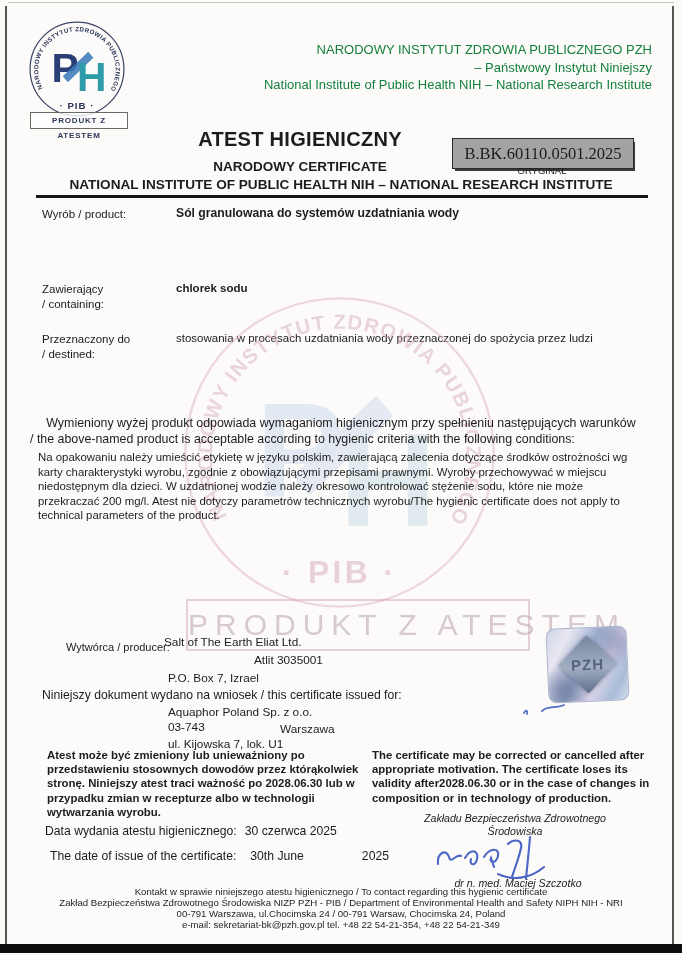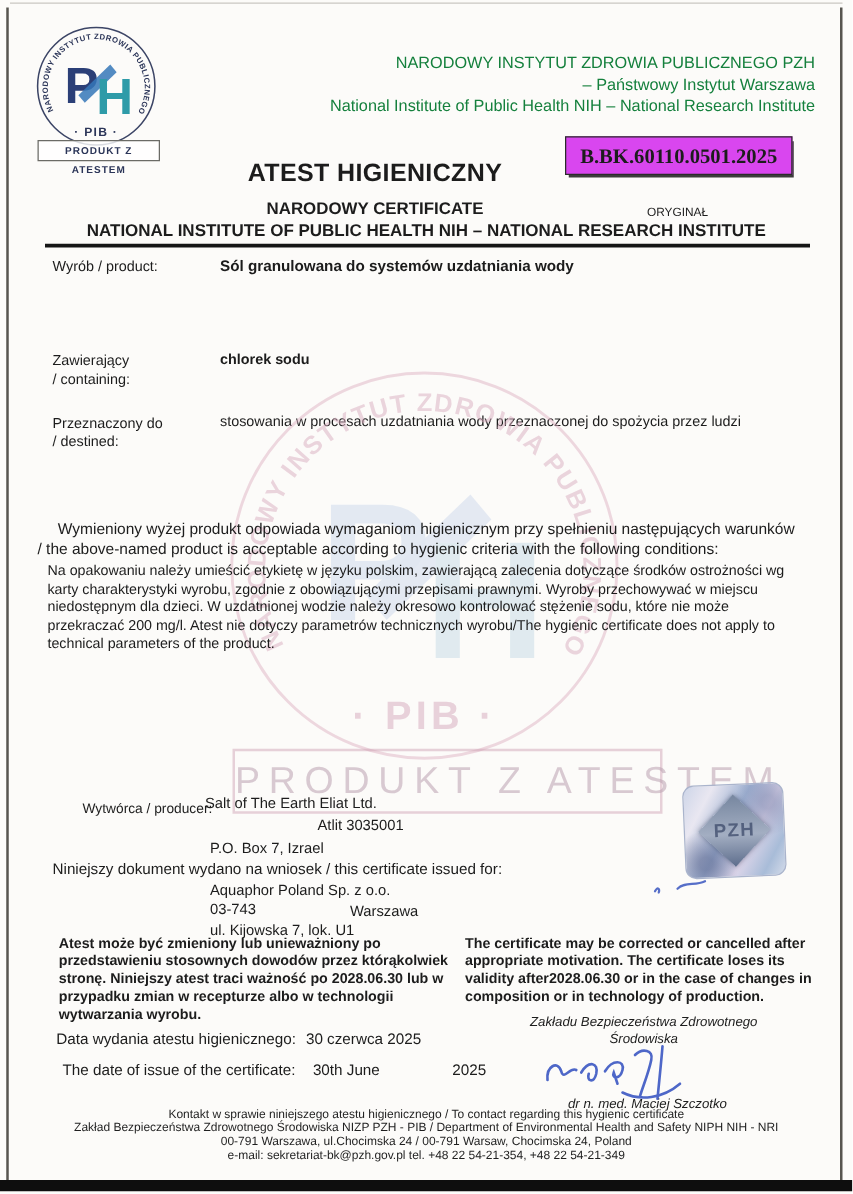--- a/index.html
+++ b/index.html
@@ -47,24 +47,24 @@
     text-align:center;line-height:48px;font-size:30px;letter-spacing:7px;
     color:rgba(186,160,176,.55);white-space:nowrap;
   }
 
   
   .org-header{top:41px;right:30px;width:560px;text-align:right;z-index:2;
     color:#15803d;font-size:13px;line-height:17.5px;}
 
   .doc-title{left:150px;top:128px;width:300px;text-align:center;z-index:2;
     font-size:20px;font-weight:bold;letter-spacing:.3px;}
-  .cert-box{left:452px;top:109px;width:180px;height:29px;z-index:2;
-    border:1.5px solid #2b2b2b;box-shadow:2px 3px 0 -1px #3c3c3c;background:#d946ef;
+  .cert-box{left:452px;top:138px;width:180px;height:29px;z-index:2;
+    border:1.5px solid #2b2b2b;box-shadow:2px 3px 0 -1px #3c3c3c;background:#a3a3a3;
     font-family:"Liberation Serif","DejaVu Serif",serif;
-    font-size:16.5px;font-weight:bold;text-align:center;line-height:29px;}
+    font-size:16.5px;font-weight:normal;text-align:center;line-height:29px;}
   .oryginal{left:452px;top:165px;width:180px;text-align:center;font-size:9.5px;z-index:2;}
   .subtitle{left:150px;top:159px;width:300px;text-align:center;font-size:13.5px;font-weight:bold;z-index:2;}
   .inst-line{left:0;top:177px;width:682px;text-align:center;font-size:13.6px;font-weight:bold;z-index:2;}
   .rule{left:36px;top:195px;width:612px;height:3px;background:#161616;z-index:2;}
 
   .lbl{font-size:11.5px;line-height:14.5px;z-index:2;}
   .val{font-size:11.8px;z-index:2;}
   .product-label{left:42px;top:207px;}
   .product-value{left:176px;top:206px;font-size:12.2px;font-weight:bold;}
   .containing-label{left:42px;top:282px;}
@@ -157,21 +157,21 @@
     <text class="seal-ring"><textPath href="#arcLogo">NARODOWY INSTYTUT ZDROWIA PUBLICZNEGO</textPath></text>
     <text class="seal-p" x="25" y="63">P</text>
     <polygon class="seal-slash" points="36,57 61,33 66,39 41,63"></polygon>
     <text class="seal-h" x="50" y="72">H</text>
     <text class="seal-pib" x="50" y="89" text-anchor="middle">· PIB ·</text>
   </svg>
   <div class="abs logo-badge">PRODUKT Z ATESTEM</div>
 
   <div class="abs org-header">
     <div>NARODOWY INSTYTUT ZDROWIA PUBLICZNEGO PZH</div>
-    <div>– Państwowy Instytut Warszawa</div>
+    <div>– Państwowy Instytut Niniejszy</div>
     <div>National Institute of Public Health NIH – National Research Institute</div>
   </div>
 
   <div class="abs doc-title">ATEST HIGIENICZNY</div>
   <div class="abs cert-box">B.BK.60110.0501.2025</div>
   <div class="abs oryginal">ORYGINAŁ</div>
   <div class="abs subtitle">NARODOWY CERTIFICATE</div>
   <div class="abs inst-line">NATIONAL INSTITUTE OF PUBLIC HEALTH NIH – NATIONAL RESEARCH INSTITUTE</div>
   <div class="abs rule"></div>
 

